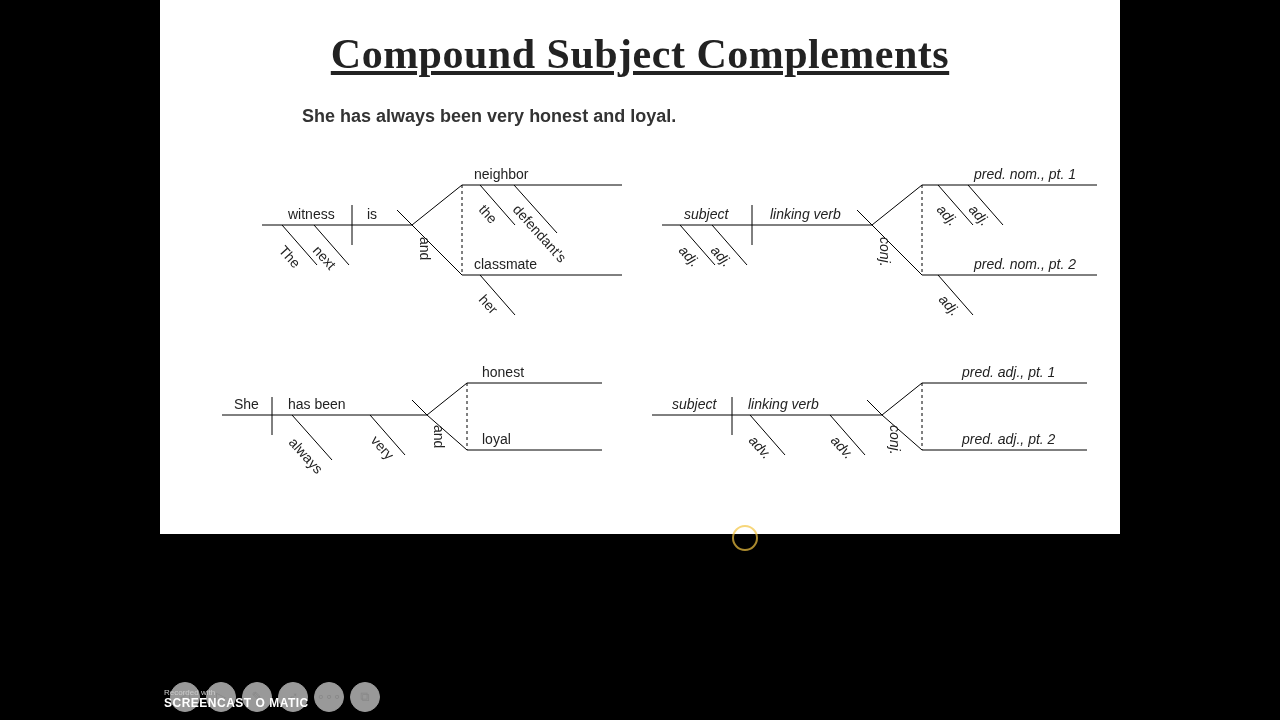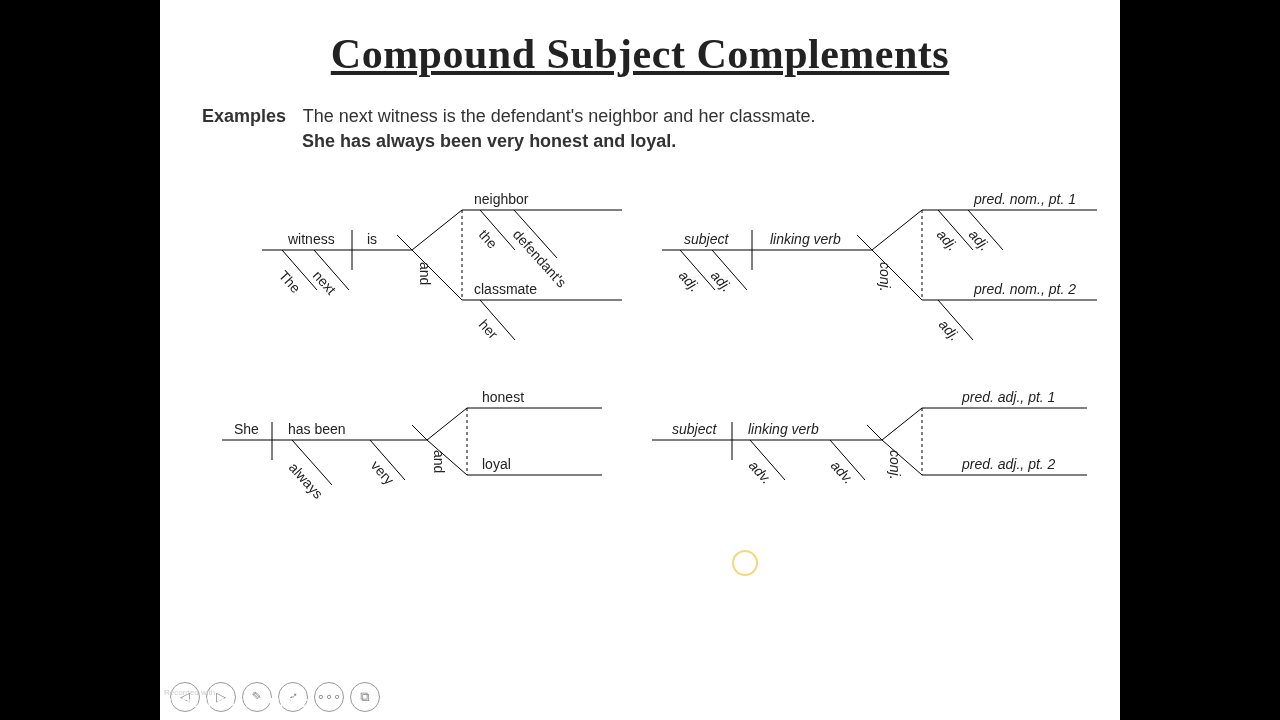--- a/index.html
+++ b/index.html
@@ -11,21 +11,21 @@
     font-family: Georgia, 'Times New Roman', serif;
     color: #222;
     overflow: hidden;
     position: relative;
   }
   .slide {
     position: absolute;
     left: 160px;
     top: 0;
     width: 960px;
-    height: 720px;
+    height: 534px;
     background: #fff;
     padding: 24px 42px 10px 42px;
   }
   .title {
     text-align: center;
     font-family: 'Bodoni MT', 'Didot', Georgia, serif;
     font-weight: bold;
     font-size: 42px;
     text-decoration: underline;
     margin: 6px 0 28px 0;
@@ -94,24 +94,20 @@
     border-radius: 50%;
     opacity: 0.7;
   }
 </style>
 </head>
 <body>
 
 <div class="slide">
   <h1 class="title">Compound Subject Complements</h1>
 
-  <div class="examples-row">
-    <span class="examples-label">Examples</span>
-    <span>The next witness is the defendant's neighbor and her classmate.</span>
-  </div>
   <div class="examples-row sentence2">She has always been very honest and loyal.</div>
 
   <div class="diagram-zone">
 
     <svg style="left:20px; top:0" width="420" height="200">
 
       <line class="base" x1="40" y1="80" x2="190" y2="80"></line>
       <line class="base" x1="130" y1="60" x2="130" y2="100"></line>
       <text class="lbl" x="66" y="74">witness</text>
       <text class="lbl" x="145" y="74">is</text>

